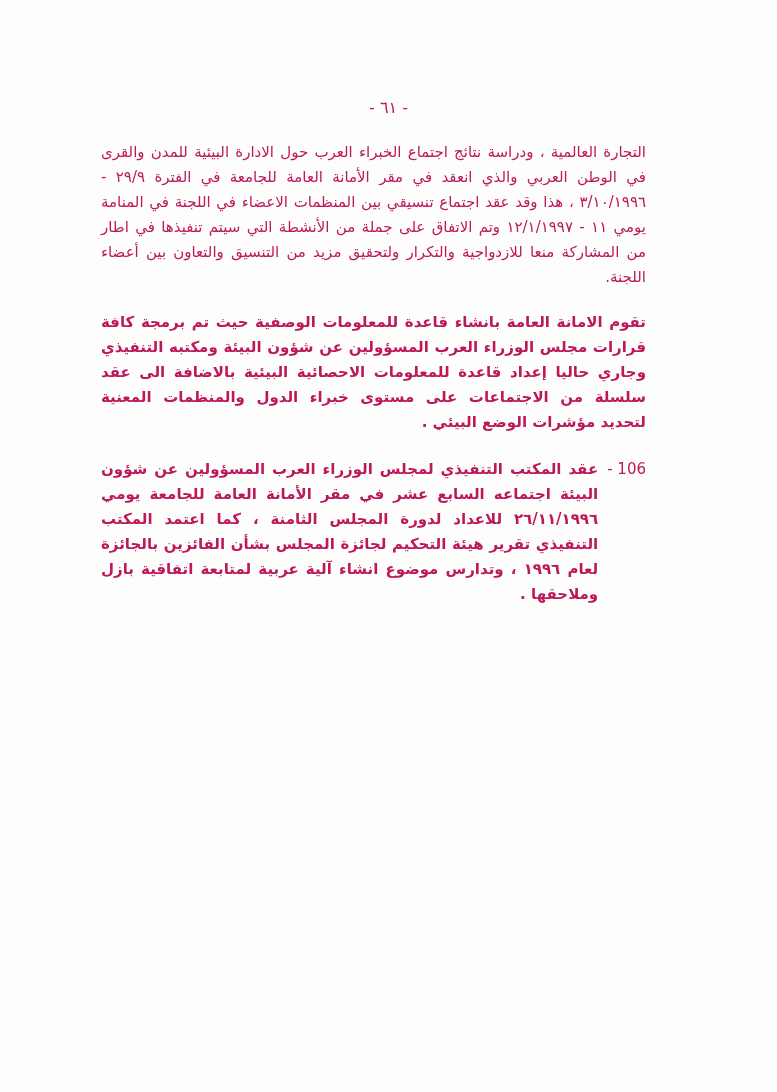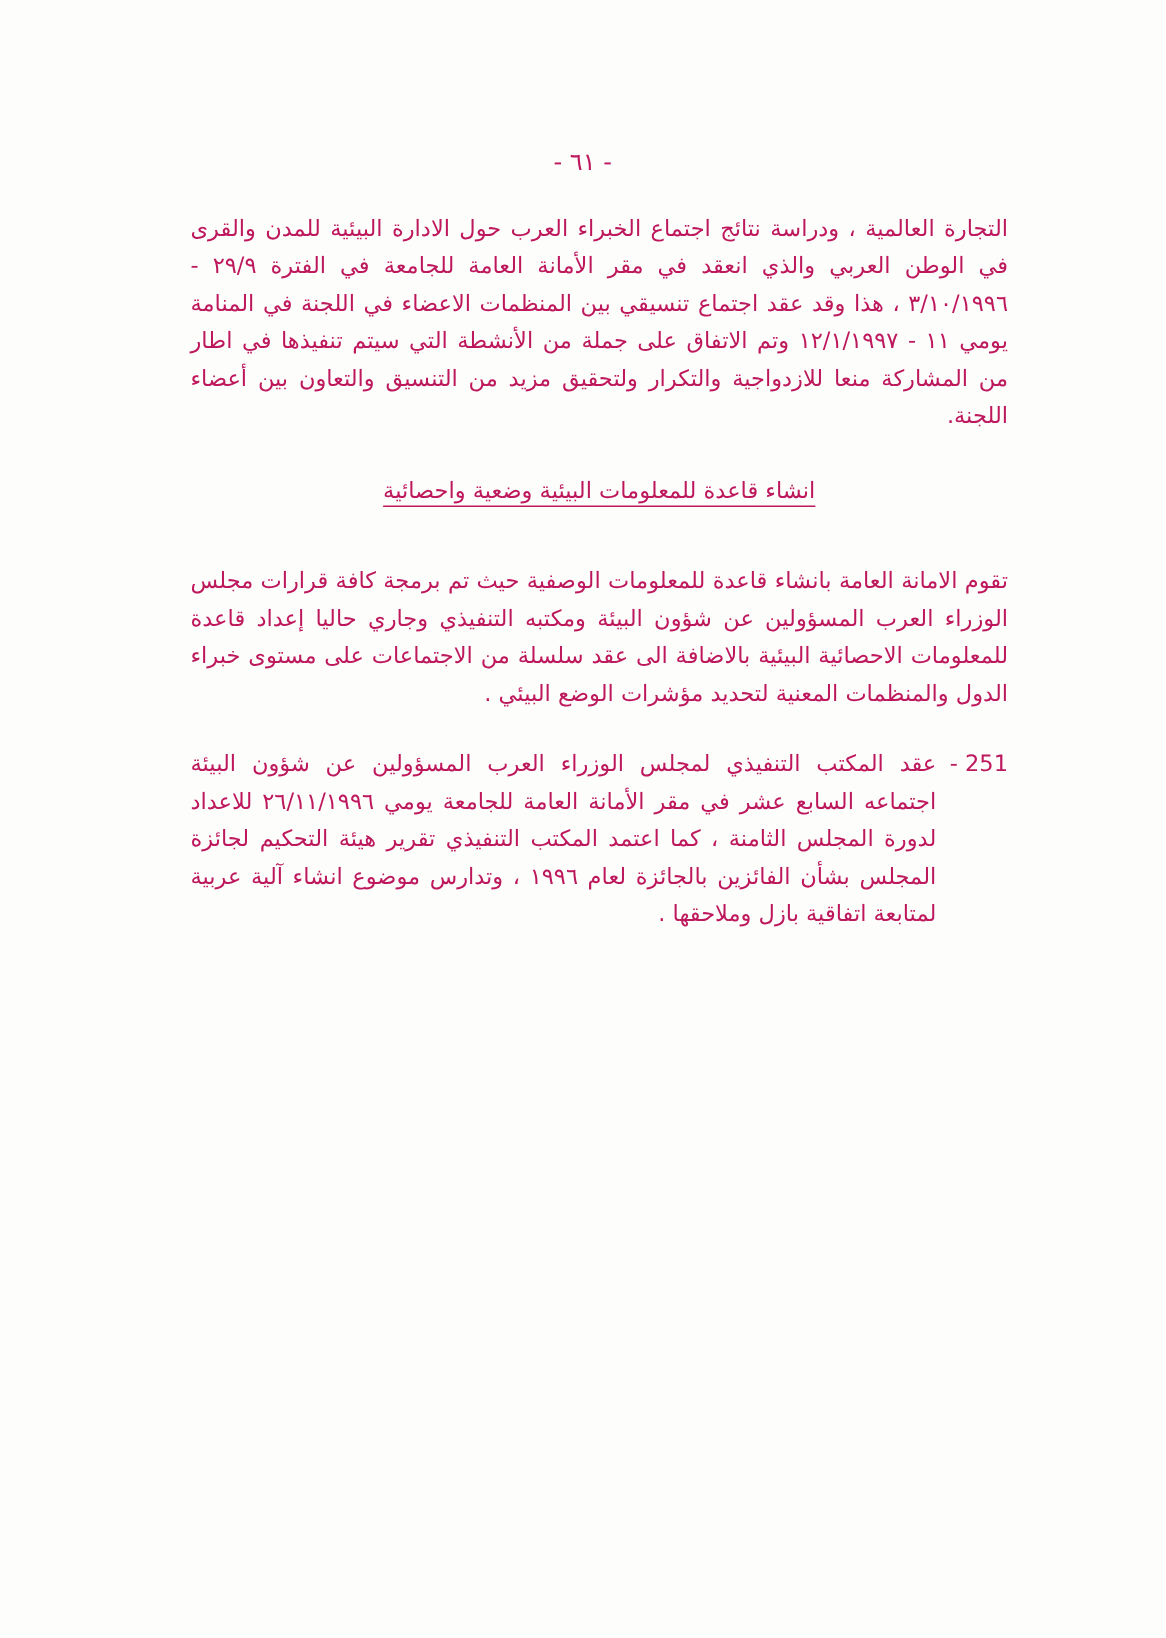--- a/index.html
+++ b/index.html
@@ -23,21 +23,21 @@
       left: 0;
       width: 100%;
       text-align: center;
       font-size: 16px;
       letter-spacing: 3px;
       direction: rtl;
     }
     .content {
       position: absolute;
       top: 140px;
-      right: 105px;
+      right: 131px;
       width: 545px;
       direction: rtl;
       font-size: 15px;
       line-height: 25px;
       text-align: justify;
     }
     .para {
       margin: 0 0 20px 0;
       text-align: justify;
     }
@@ -69,40 +69,40 @@
       margin: 0 0 22px 0;
     }
     .item-number {
       white-space: nowrap;
       flex: 0 0 auto;
     }
     .item-text {
       flex: 1 1 auto;
       margin: 0;
       text-align: justify;
+      font-weight: bold;
     }
   </style>
 </head>
 <body>
 
 <div class="page">
 
   <div class="page-number">- ٦١ -</div>
 
   <div class="content">
 
     <p class="para">التجارة العالمية ، ودراسة نتائج اجتماع الخبراء العرب حول الادارة البيئية للمدن والقرى في الوطن العربي والذي انعقد في مقر الأمانة العامة للجامعة في الفترة ٢٩/٩ - ٣/١٠/١٩٩٦ ، هذا وقد عقد اجتماع تنسيقي بين المنظمات الاعضاء في اللجنة في المنامة يومي ١١ - ١٢/١/١٩٩٧ وتم الاتفاق على جملة من الأنشطة التي سيتم تنفيذها في اطار من المشاركة منعا للازدواجية والتكرار ولتحقيق مزيد من التنسيق والتعاون بين أعضاء اللجنة.</p>
 
-    <h2 class="heading heading-centered">انشاء قاعدة للمعلومات البيئية وضعية واحصائية</h2>
 
     <div class="item">
       <p class="item-text">تقوم الامانة العامة بانشاء قاعدة للمعلومات الوصفية حيث تم برمجة كافة قرارات مجلس الوزراء العرب المسؤولين عن شؤون البيئة ومكتبه التنفيذي وجاري حاليا إعداد قاعدة للمعلومات الاحصائية البيئية بالاضافة الى عقد سلسلة من الاجتماعات على مستوى خبراء الدول والمنظمات المعنية لتحديد مؤشرات الوضع البيئي .</p>
     </div>
 
 
     <div class="item">
-      <span class="item-number">251 -</span>
+      <span class="item-number">106 -</span>
       <p class="item-text">عقد المكتب التنفيذي لمجلس الوزراء العرب المسؤولين عن شؤون البيئة اجتماعه السابع عشر في مقر الأمانة العامة للجامعة يومي ٢٦/١١/١٩٩٦ للاعداد لدورة المجلس الثامنة ، كما اعتمد المكتب التنفيذي تقرير هيئة التحكيم لجائزة المجلس بشأن الفائزين بالجائزة لعام ١٩٩٦ ، وتدارس موضوع انشاء آلية عربية لمتابعة اتفاقية بازل وملاحقها .</p>
     </div>
 
   </div>
 
 </div>
 
 </body></html>

